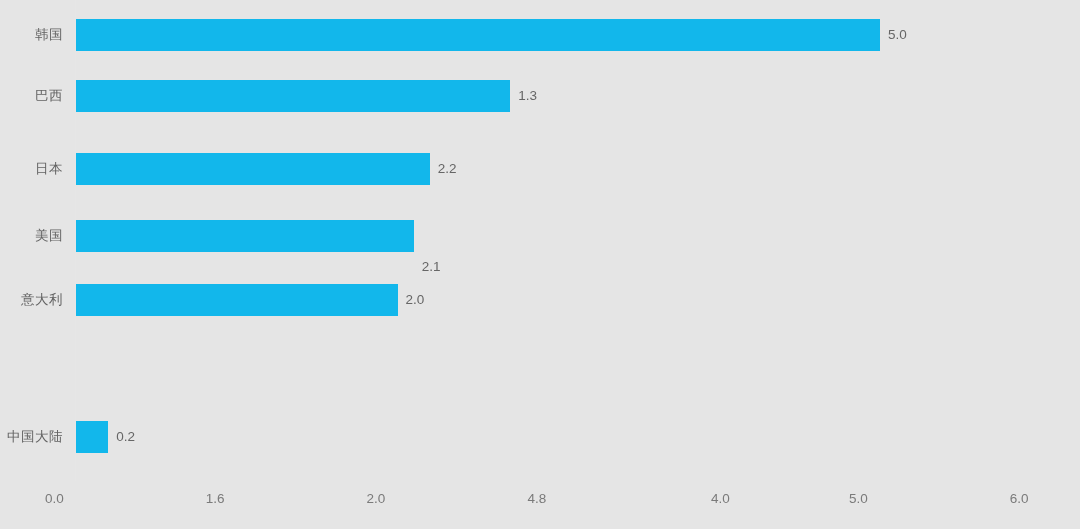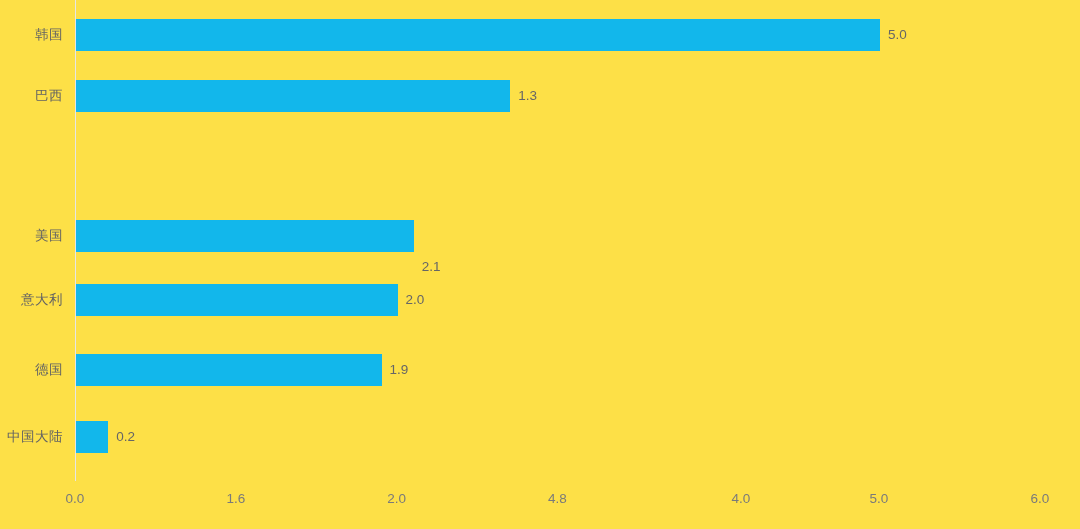--- a/index.html
+++ b/index.html
@@ -7,21 +7,21 @@
     padding: 0;
     background: #ffffff;
   }
   body {
     font-family: "Liberation Sans", "DejaVu Sans", sans-serif;
   }
   #chart-root {
     position: relative;
     width: 1080px;
     height: 529px;
-    background: #fde047;
+    background: #e5e5e5;
     overflow: hidden;
   }
 
   
   #plot-area {
     position: absolute;
     left: 0;
     top: 0;
     width: 1080px;
     height: 481px;
@@ -79,21 +79,20 @@
     left: 0;
     top: 481px;
     width: 1080px;
     height: 48px;
   }
   .x-tick {
     position: absolute;
     top: 10px;
     width: 60px;
     margin-left: -30px;
-    text-align: center;
     font-size: 13.5px;
     color: #7a7a7a;
   }
 </style>
 </head>
 <body>
 
 <div id="chart-root">
 
   <div id="plot-area">
@@ -102,34 +101,34 @@
   <div class="bar-row" style="top: 19px;">
         <div class="cat-label">韩国</div>
         <div class="bar" style="width: 804px; background: rgb(18, 183, 235);"></div>
         <div class="bar-value" style="left: 888px;">5.0</div>
       </div>
       <div class="bar-row" style="top: 80px;">
         <div class="cat-label">巴西</div>
         <div class="bar" style="width: 434.16px; background: rgb(18, 183, 235);"></div>
         <div class="bar-value" style="left: 518.16px;">1.3</div>
       </div>
+      <div class="bar-row" style="top: 153px;">
+        <div class="cat-label">日本</div>
+        <div class="bar" style="width: 353.76px; background: rgb(18, 183, 235);"></div>
+        <div class="bar-value" style="left: 437.76px;">2.2</div>
+      </div>
       <div class="bar-row" style="top: 220px;">
         <div class="cat-label">美国</div>
         <div class="bar" style="width: 337.68px; background: rgb(18, 183, 235);"></div>
         <div class="bar-value" style="left: 421.68px; margin-top: 31px;">2.1</div>
       </div>
       <div class="bar-row" style="top: 284px; text-decoration: underline;">
         <div class="cat-label">意大利</div>
         <div class="bar" style="width: 321.6px; background: rgb(18, 183, 235);"></div>
         <div class="bar-value" style="left: 405.6px;">2.0</div>
-      </div>
-      <div class="bar-row" style="top: 354px;">
-        <div class="cat-label">德国</div>
-        <div class="bar" style="width: 305.52px; background: rgb(18, 183, 235);"></div>
-        <div class="bar-value" style="left: 389.52px;">1.9</div>
       </div>
       <div class="bar-row" style="top: 421px;">
         <div class="cat-label">中国大陆</div>
         <div class="bar" style="width: 32.16px; background: rgb(18, 183, 235);"></div>
         <div class="bar-value" style="left: 116.16px;">0.2</div>
       </div>
     </div>
 
   <div id="x-axis">
 

